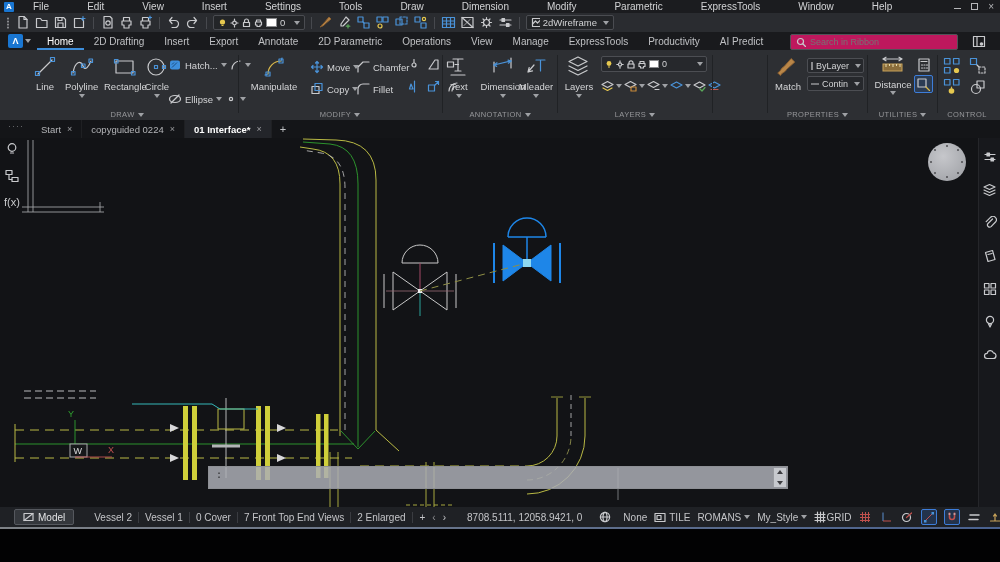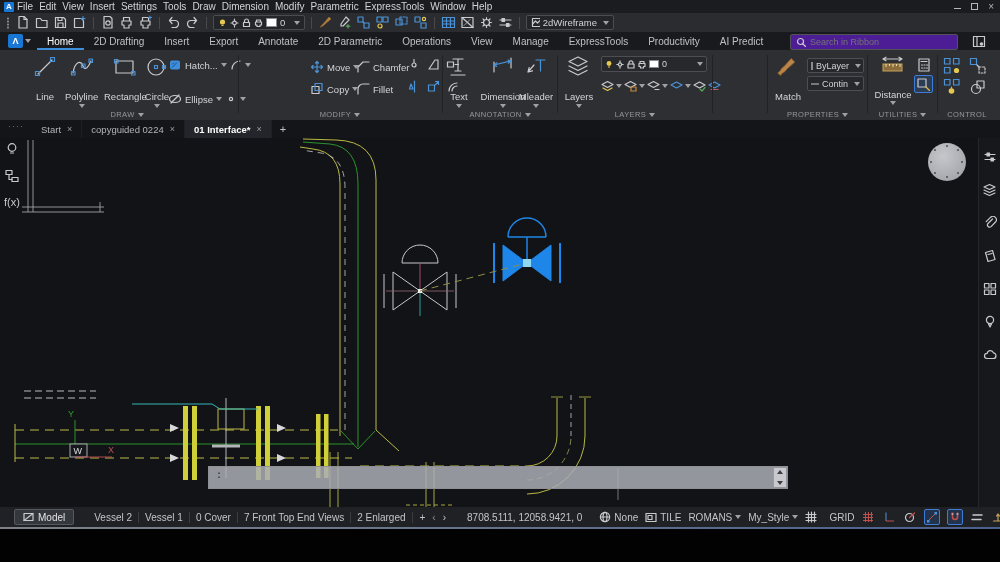--- a/index.html
+++ b/index.html
@@ -8,44 +8,44 @@
 .abs{position:absolute}
 .flex{display:flex;align-items:center}
 svg{display:block}
 .i{stroke:#c9cacd;fill:none;stroke-width:1.2;stroke-linecap:round;stroke-linejoin:round}
 .ib{stroke:#4a93d9}
 .iy{stroke:#d9b84a}
 .chev{width:0;height:0;border-left:3px solid transparent;border-right:3px solid transparent;border-top:4px solid #9fa1a5}
 .chevup{width:0;height:0;border-left:3px solid transparent;border-right:3px solid transparent;border-bottom:4px solid #dcdcde}
 
 .menubar{top:0;left:0;right:0;height:13px;background:#1b1c1f;display:flex;align-items:center;font-size:10px;color:#d2d3d5}
-.menubar .mi{padding:0 3px;cursor:default}
+.menubar .mi{padding:0 19px;cursor:default}
 .logo-a{width:10px;height:10px;background:#1976d2;color:#fff;font-size:8px;font-weight:bold;display:flex;align-items:center;justify-content:center;margin-left:4px;border-radius:1px}
 .winctl{position:absolute;right:6px;top:1px;display:flex;gap:10px;align-items:center;height:11px}
 .wmin{width:7px;border-bottom:1px solid #b5b6b9;height:5px}
 .wres{width:7px;height:7px;border:1px solid #b5b6b9}
 .wclose{color:#b5b6b9;font-size:10px;line-height:10px}
 
 .qat{top:13px;left:0;right:0;height:19px;background:#2a2c30;display:flex;align-items:center;gap:4px;padding-left:5px}
 .sep{width:1px;height:12px;background:#47494e;margin:0 2px}
 .combo{display:flex;align-items:center;background:#232528;border:1px solid #4a4c51;border-radius:2px;height:15px;font-size:9.5px;color:#d2d3d5;padding:0 4px;gap:3px}
 .swatch{width:11px;height:9px;background:#fff;border:1px solid #8a8b8e}
 
 .rtabs{top:32px;left:0;right:0;height:18px;background:#191a1d;display:flex;align-items:center;font-size:10px;color:#bfc0c3;padding-left:4px}
 .rtab{padding:0 10px;height:100%;display:flex;align-items:center;cursor:default}
 .rtab.active{color:#fff;box-shadow:inset 0 -2px 0 #3d8edb}
 .rlogo{width:15px;height:14px;background:#1976d2;border-radius:2px;color:#fff;font-size:9px;font-weight:bold;display:flex;align-items:center;justify-content:center;margin:0 2px 0 4px}
-.rsearch{position:absolute;right:42px;top:2px;width:168px;height:16px;background:#4c1d95;border:1px solid #515358;border-radius:2px;display:flex;align-items:center;gap:4px;padding:1px 5px}
+.rsearch{position:absolute;right:42px;top:2px;width:168px;height:16px;background:#be185d;border:1px solid #515358;border-radius:2px;display:flex;align-items:center;gap:4px;padding:1px 5px}
 .rsearch input{background:transparent;border:none;outline:none;color:#b9babd;font-size:9px;width:130px;font-family:"Liberation Sans",sans-serif}
 
 .ribbon{top:50px;left:0;right:0;height:70px;background:#2d2f33}
 .panel{position:absolute;top:0;height:70px}
 .pfoot{position:absolute;bottom:1px;left:0;right:0;text-align:center;font-size:7.5px;letter-spacing:.4px;color:#96979a;display:flex;align-items:center;justify-content:center;gap:3px}
 .big{position:absolute;display:flex;flex-direction:column;align-items:center;font-size:9.5px;color:#d4d5d7}
-.big .lbl{margin-top:11px;white-space:nowrap}
+.big .lbl{margin-top:1px;white-space:nowrap}
 .srow{position:absolute;display:flex;align-items:center;gap:3px;font-size:9.5px;color:#d4d5d7;white-space:nowrap}
 .pdiv{position:absolute;top:5px;height:58px;width:1px;background:#202225}
 .ccombo{position:absolute;display:flex;align-items:center;background:#26282c;border:1px solid #4c4e53;border-radius:2px;font-size:9px;color:#d2d3d5;gap:3px;padding:0 3px}
 
 .workspace{top:120px;left:0;right:0;height:387px;background:#121316}
 .dtabs{position:absolute;top:0;left:0;right:0;height:18px;display:flex;align-items:center;background:#141518}
 .dtab{display:flex;align-items:center;gap:6px;padding:0 9px;height:18px;font-size:9.5px;color:#b4b5b8;border-right:1px solid #1f2023}
 .dtab.active{background:#23252a;color:#fff;font-weight:bold}
 .dtab .x{color:#9a9b9e;font-weight:normal;font-size:9px}
 .rightrail{position:absolute;right:0;top:18px;bottom:0;width:22px;background:#17181c;border-left:1px solid #25262a;display:flex;flex-direction:column;align-items:center;gap:19px;padding-top:12px}
@@ -310,20 +310,29 @@
       <span class="chev" actable="true"></span>
     </div>
     <div class="pfoot">
         <span>DRAW</span>
         <span class="chev"></span>
       </div>
   </div>
   <div class="pdiv" style="left:238px"></div>
 
   <div class="panel" style="left:240px;width:200px">
+    <div class="big" style="left:2px;top:4px;width:64px">
+      <svg width="26" height="26">
+          <path d="M7 20A13 13 0 0 1 20 7" class="i iy" stroke-width="1.6"></path>
+          <rect x="5" y="18" width="4" height="4" class="i ib"></rect>
+          <rect x="18" y="5" width="4" height="4" class="i ib"></rect>
+          <path d="M7 20l-3 1M20 7l1-3" class="i ib"></path>
+        </svg>
+      <span class="lbl">Manipulate</span>
+    </div>
     <div class="srow" style="left:70px;top:10px">
       <svg width="14" height="14" class="i ib">
           <path d="M7 1.5v11M1.5 7h11M7 1.5 5.5 3M7 1.5 8.5 3M7 12.5 5.5 11M7 12.5 8.5 11M1.5 7 3 5.5M1.5 7 3 8.5M12.5 7 11 5.5M12.5 7 11 8.5"></path>
         </svg>
       <span>Move</span>
       <span class="chev"></span>
     </div>
     <div class="srow" style="left:70px;top:32px">
       <svg width="14" height="14" class="i">
           <rect x="2" y="4.5" width="7" height="7"></rect>
@@ -752,21 +761,21 @@
   <span style="padding:0 6px;border-right:1px solid #3a3c41">Vessel 2</span>
       <span style="padding:0 6px;border-right:1px solid #3a3c41">Vessel 1</span>
       <span style="padding:0 6px;border-right:1px solid #3a3c41">0 Cover</span>
       <span style="padding:0 6px;border-right:1px solid #3a3c41">7 Front Top End Views</span>
       <span style="padding:0 6px;border-right:1px solid #3a3c41">2 Enlarged</span>
     </div>
   <span>+</span>
   <span style="color:#8f9093">‹</span>
   <span style="color:#c4c5c8">›</span>
   <span style="margin-left:14px">8708.5111, 12058.9421, 0</span>
-  <span class="flex" style="gap:3px;margin-left:10px">
+  <span class="flex" style="gap:12px;margin-left:10px">
     <svg width="12" height="12" class="i">
         <circle cx="6" cy="6" r="4.6"></circle>
         <ellipse cx="6" cy="6" rx="2" ry="4.6"></ellipse>
         <path d="M1.4 6h9.2"></path>
       </svg>
     <span>None</span>
   </span>
   <span class="flex" style="gap:3px">
     <svg width="12" height="11" class="i">
         <rect x="1" y="1.5" width="10" height="8"></rect>
@@ -775,21 +784,21 @@
     <span>TILE</span>
   </span>
   <span class="flex" style="gap:3px">
       <span>ROMANS</span>
       <span class="chev"></span>
     </span>
   <span class="flex" style="gap:3px">
       <span>My_Style</span>
       <span class="chev"></span>
     </span>
-  <span class="flex" style="gap:12px">
+  <span class="flex" style="gap:0">
     <svg width="12" height="12" class="i">
         <path d="M1 3.5h10M1 6.5h10M1 9.5h10M3.5 1v10M6.5 1v10M9.5 1v10"></path>
       </svg>
     <span>GRID</span>
   </span>
   <span class="tgl">
       <svg width="12" height="12">
         <path d="M1 3.5h10M1 6.5h10M1 9.5h10M3.5 1v10M6.5 1v10M9.5 1v10" stroke="#c0504d" fill="none"></path>
       </svg>
     </span>

